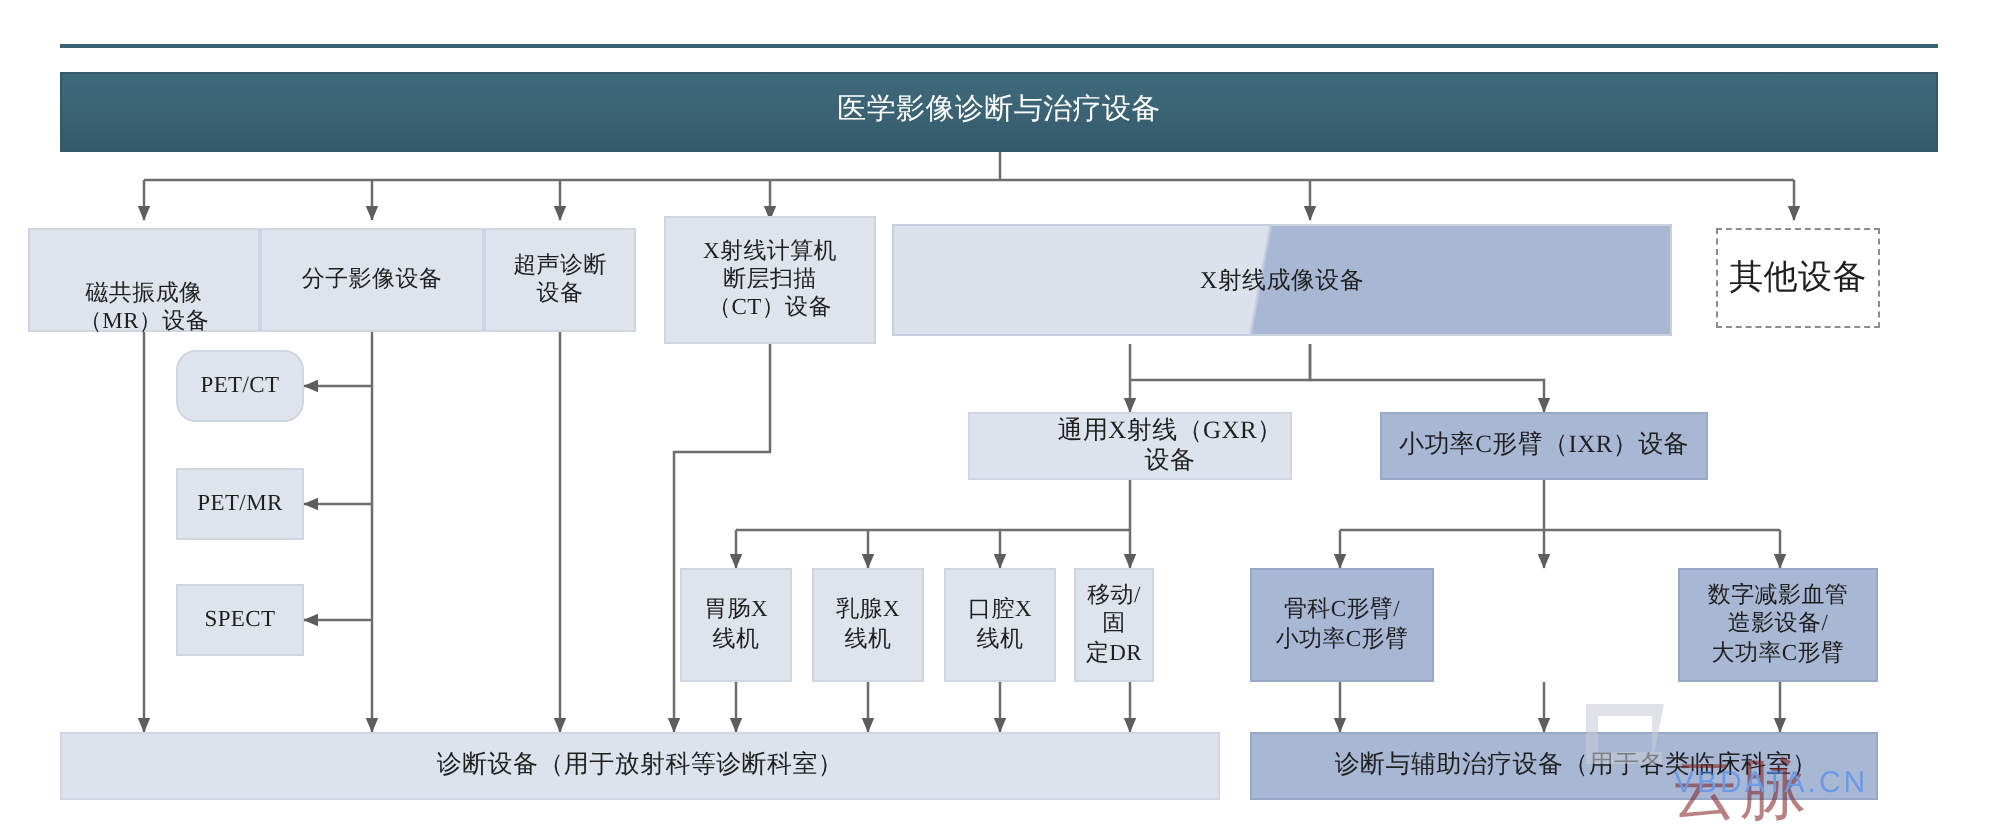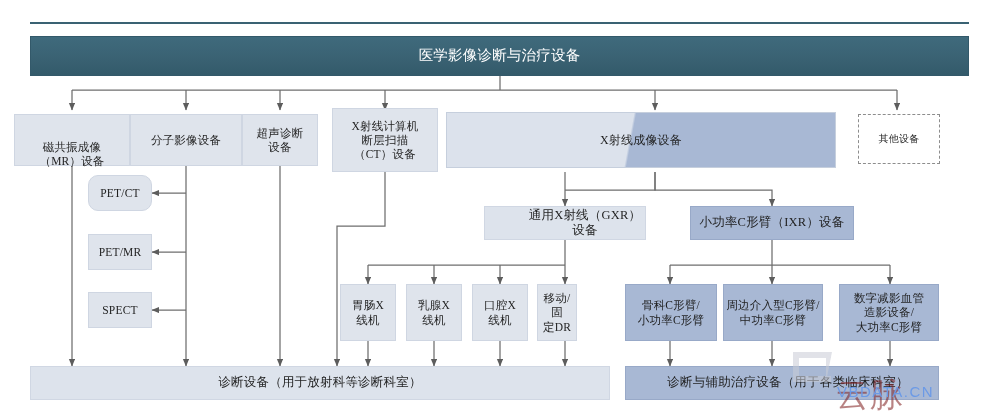--- a/index.html
+++ b/index.html
@@ -69,21 +69,21 @@
     font-size:12.5px;
   }
   .v-split{
     background:linear-gradient(100.5deg,#dce2ec 0%, #dce2ec 47%, #a8b8d4 47.6%, #a8b8d4 100%);
     border:1px solid #c6cfdd;
     font-size:12px;
   }
   .v-dashed{
     background:#ffffff;
     border:1px dashed #8d8d8d;
-    font-size:10px;
+    font-size:17px;
   }
   .node span{display:block;}
   
   #watermark{
     position:absolute;
     left:793px; top:352px;
     width:196px; height:56px;
     pointer-events:none;
     opacity:.55;
   }
@@ -255,24 +255,20 @@
   </div>
   <div class="node v-light" style="left:537px; top:284px; width:40px; height:57px;">
     <span style="white-space:pre-line;">移动/固
 定DR</span>
   </div>
 
   <div class="node v-blue" style="left:625px; top:284px; width:92px; height:57px;">
     <span style="white-space:pre-line;">骨科C形臂/
 小功率C形臂</span>
   </div>
-  <div class="node v-blue" style="left:723px; top:284px; width:100px; height:57px;">
-    <span style="white-space:pre-line;">周边介入型C形臂/
-中功率C形臂</span>
-  </div>
   <div class="node v-blue" style="left:839px; top:284px; width:100px; height:57px;">
     <span style="white-space:pre-line;">数字减影血管
 造影设备/
 大功率C形臂</span>
   </div>
 
   <div class="node v-lightbar" style="left:30px; top:366px; width:580px; height:34px;text-align:right;">
     <span>诊断设备（用于放射科等诊断科室）</span>
   </div>
   <div class="node v-bluebar" style="left:625px; top:366px; width:314px; height:34px;padding-left:12px;">

